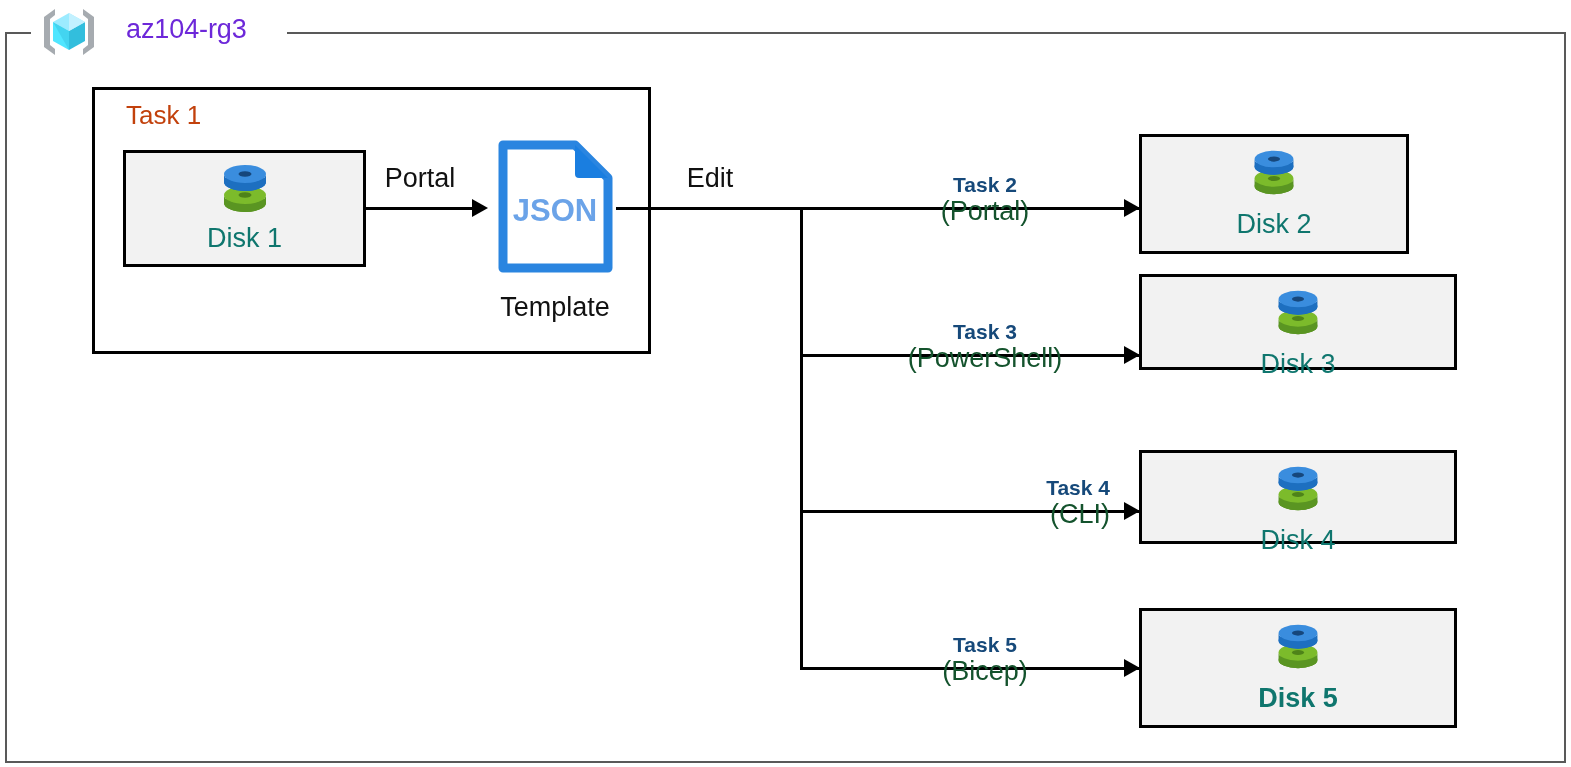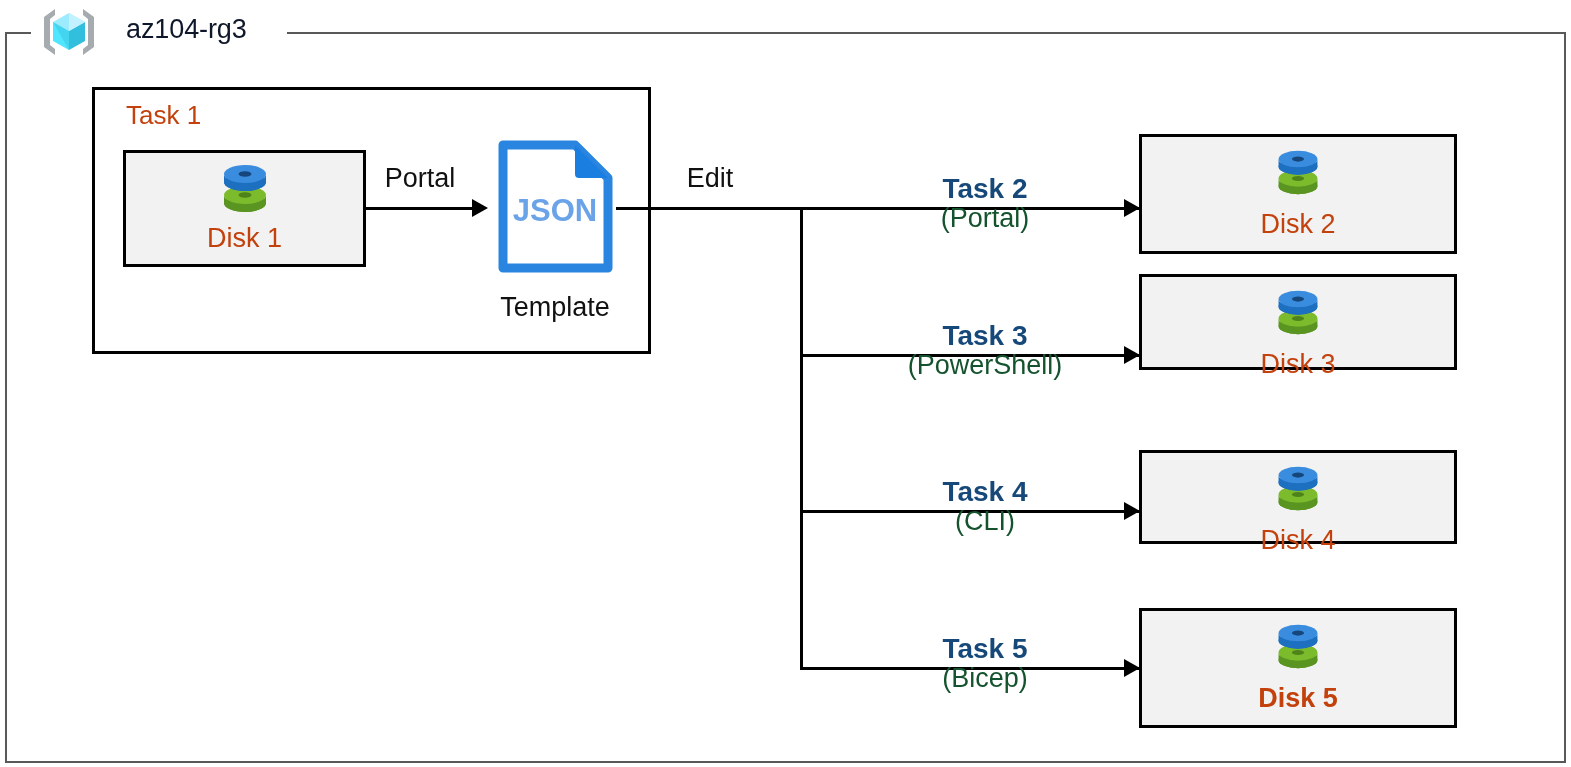--- a/index.html
+++ b/index.html
@@ -52,21 +52,21 @@
 
   .rg-icon {
     position: absolute;
     left: 36px; top: 6px;
     width: 66px; height: 52px;
   }
   .rg-title {
     position: absolute;
     left: 126px; top: 14px;
     font-size: 27px;
-    color: #0f172a;
+    color: #6d28d9;
     white-space: nowrap;
     letter-spacing: -0.1px;
   }
 
   
   .task1-box {
     position: absolute;
     left: 92px; top: 87px;
     width: 559px; height: 267px;
     border: 3px solid #000000;
@@ -93,21 +93,21 @@
     position: absolute;
     left: 0; right: 0;
     display: flex;
     justify-content: center;
   }
   .disk-caption {
     position: absolute;
     left: 0; right: 0;
     text-align: center;
     font-size: 27px;
-    color: #c2410c;
+    color: #0f766e;
     white-space: nowrap;
   }
 
   
   .json-icon {
     position: absolute;
     left: 497px; top: 139px;
     width: 117px; height: 135px;
   }
   .json-caption {
@@ -145,21 +145,21 @@
     text-align: center;
     white-space: nowrap;
   }
   .edge-label .lbl-top {
     font-size: 27px;
     color: #111111;
     line-height: 1.05;
   }
   .edge-label .lbl-task {
     display: block;
-    font-size: 28px;
+    font-size: 21px;
     font-weight: bold;
     color: #16497a;
     line-height: 1.05;
   }
   .edge-label .lbl-sub {
     display: block;
     font-size: 27px;
     color: #14532d;
     line-height: 1.15;
   }
@@ -234,21 +234,21 @@
   </div>
 
   <div class="line-v" style="left:800px; top:207px; height:463px;"></div>
 
   <div class="line-h" style="left:800px; top:207px; width:340px;"></div>
   <div class="arrow-head" style="left:1124px; top:199px;"></div>
   <div class="edge-label" style="left:860px; top:174px; width:250px;">
     <span class="lbl-task">Task 2</span>
     <span class="lbl-sub">(Portal)</span>
   </div>
-  <div class="disk-box" style="left:1139px; top:134px; width:318px; height:120px;">
+  <div class="disk-box" style="left:1139px; top:134px; width:270px; height:120px;">
     <div class="disk-icon-wrap" style="top:10px;">
       <svg viewBox="0 0 56 54" width="52" height="50" xmlns="http://www.w3.org/2000/svg">
         <ellipse cx="28" cy="42" rx="21" ry="9" fill="#5a9522"></ellipse>
         <path d="M7 34 A21 9 0 0 0 49 34 L49 42 A21 9 0 0 1 7 42 Z" fill="#5a9522"></path>
         <ellipse cx="28" cy="34" rx="21" ry="9" fill="#7cbb2b"></ellipse>
         <ellipse cx="28" cy="34" rx="6.5" ry="2.8" fill="#4e8319"></ellipse>
         <ellipse cx="28" cy="21" rx="21" ry="9" fill="#1d6fc0"></ellipse>
         <path d="M7 13 A21 9 0 0 0 49 13 L49 21 A21 9 0 0 1 7 21 Z" fill="#1d6fc0"></path>
         <ellipse cx="28" cy="13" rx="21" ry="9" fill="#3a8dde"></ellipse>
         <ellipse cx="28" cy="13" rx="6.5" ry="2.8" fill="#16477c"></ellipse>
@@ -274,21 +274,21 @@
         <path d="M7 13 A21 9 0 0 0 49 13 L49 21 A21 9 0 0 1 7 21 Z" fill="#1d6fc0"></path>
         <ellipse cx="28" cy="13" rx="21" ry="9" fill="#3a8dde"></ellipse>
         <ellipse cx="28" cy="13" rx="6.5" ry="2.8" fill="#16477c"></ellipse>
       </svg>
     </div>
     <div class="disk-caption" style="top:72px;">Disk 3</div>
   </div>
 
   <div class="line-h" style="left:800px; top:510px; width:340px;"></div>
   <div class="arrow-head" style="left:1124px; top:502px;"></div>
-  <div class="edge-label" style="left:860px; top:477px; width:250px;">
+  <div class="edge-label" style="left:860px; top:477px; width:250px;text-align:right;">
     <span class="lbl-task">Task 4</span>
     <span class="lbl-sub">(CLI)</span>
   </div>
   <div class="disk-box" style="left:1139px; top:450px; width:318px; height:94px;">
     <div class="disk-icon-wrap" style="top:10px;">
       <svg viewBox="0 0 56 54" width="52" height="50" xmlns="http://www.w3.org/2000/svg">
         <ellipse cx="28" cy="42" rx="21" ry="9" fill="#5a9522"></ellipse>
         <path d="M7 34 A21 9 0 0 0 49 34 L49 42 A21 9 0 0 1 7 42 Z" fill="#5a9522"></path>
         <ellipse cx="28" cy="34" rx="21" ry="9" fill="#7cbb2b"></ellipse>
         <ellipse cx="28" cy="34" rx="6.5" ry="2.8" fill="#4e8319"></ellipse>

